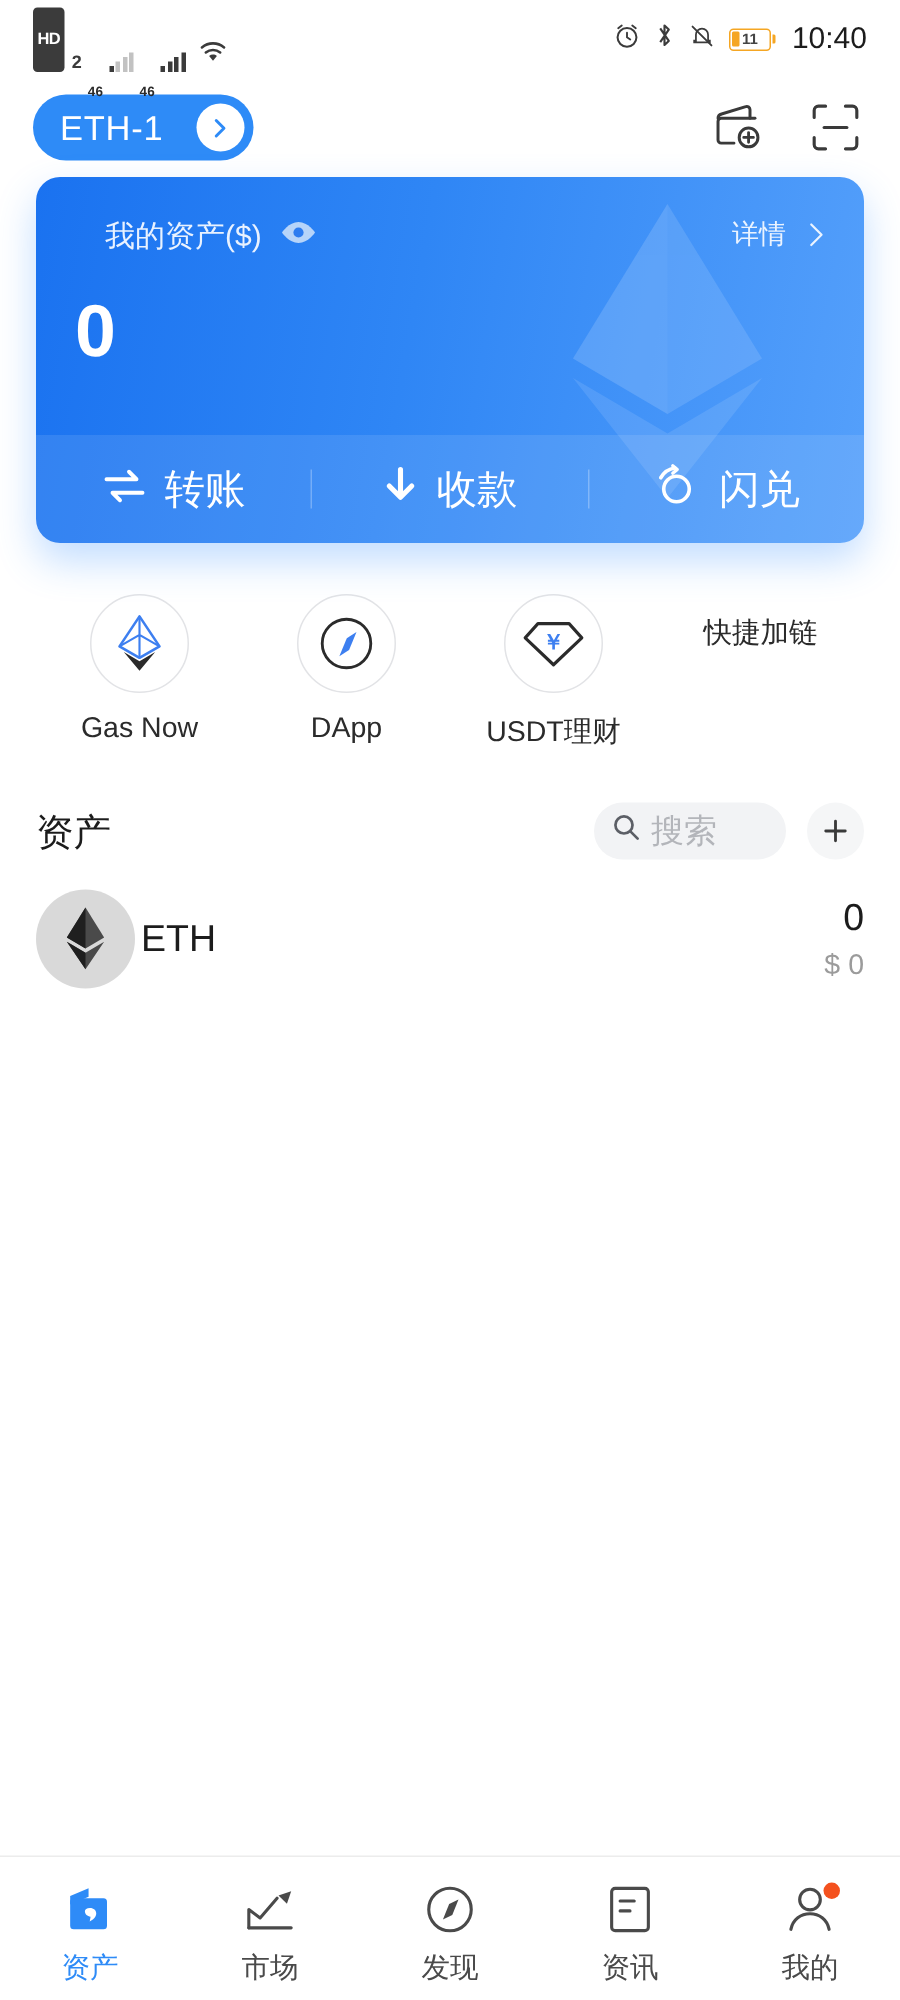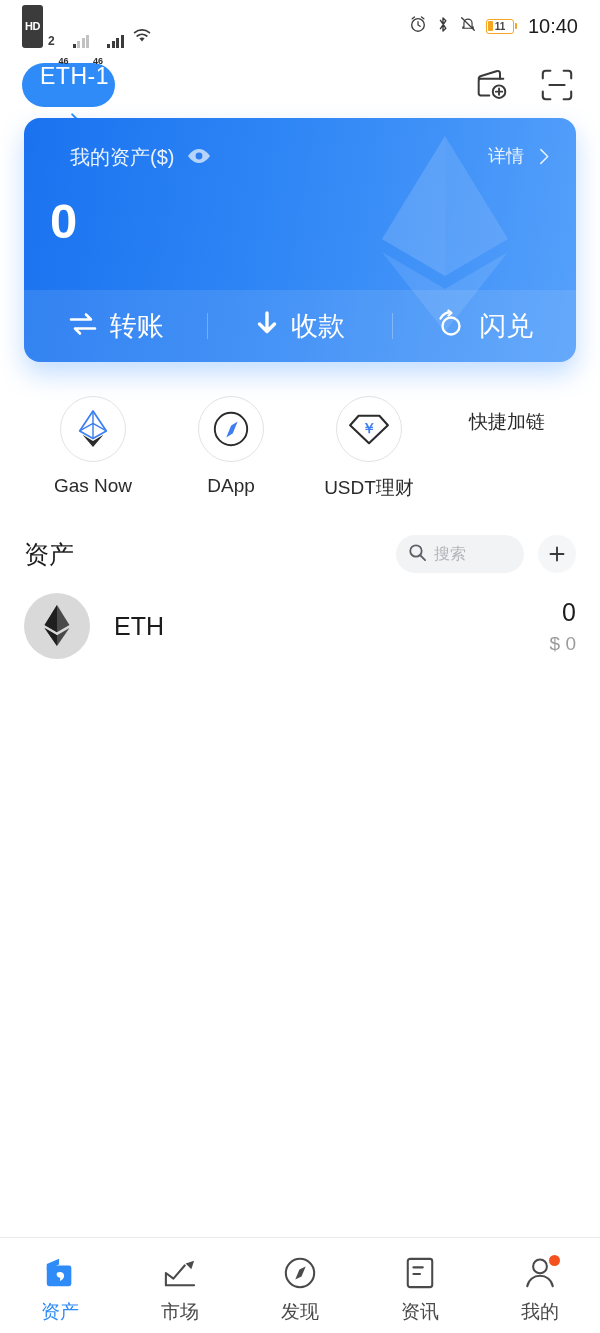--- a/index.html
+++ b/index.html
@@ -48,21 +48,21 @@
   .sb-time { font-size: 20px; color: #1c1c1c; margin-left: 2px; }
 
   
   .header {
     height: 66px; display: flex; align-items: center;
     padding: 0 22px; justify-content: space-between;
   }
   .wallet-pill {
     display: flex; align-items: center; gap: 22px;
     background: #2e8bf7; border-radius: 26px; height: 44px;
-    padding: 0 6px 0 18px; cursor: pointer; flex-direction: column;
+    padding: 0 6px 0 18px; cursor: pointer;
   }
   .wallet-pill .nm { color: #fff; font-size: 23px; letter-spacing: .5px; }
   .pill-arrow {
     width: 32px; height: 32px; border-radius: 50%; background: #fff;
     display: flex; align-items: center; justify-content: center;
   }
   .header-icons { display: flex; align-items: center; gap: 24px; }
   .hicon { width: 42px; height: 42px; display: flex; align-items: center; justify-content: center; cursor: pointer; }
 
   
@@ -110,35 +110,35 @@
 
   
   .assets-head {
     display: flex; align-items: center; padding: 0 24px; margin-top: 34px; gap: 14px;
   }
   .assets-title { font-size: 25px; color: #1c1c1c; flex: 1; }
   .search-box {
     width: 128px; height: 38px; background: #f2f3f5; border-radius: 19px;
     display: flex; align-items: center; padding: 0 12px; gap: 7px; cursor: text;
   }
-  .search-ph { color: #b3b5ba; font-size: 16px; }
+  .search-ph { color: #b3b5ba; font-size: 22px; }
   .add-btn {
     width: 38px; height: 38px; border-radius: 50%; background: #f5f6f7;
     display: flex; align-items: center; justify-content: center; cursor: pointer;
   }
 
   
   .asset-row {
     display: flex; align-items: center; padding: 20px 24px 0 24px; cursor: pointer;
   }
   .coin-logo {
     width: 66px; height: 66px; border-radius: 50%; background: #d9d9d9;
     display: flex; align-items: center; justify-content: center; flex-shrink: 0;
   }
-  .coin-name { font-size: 25px; color: #1c1c1c; margin-left: 24px; flex: 1; }
+  .coin-name { font-size: 25px; color: #1c1c1c; margin-left: 4px; flex: 1; }
   .coin-vals { text-align: right; }
   .coin-amt { font-size: 25px; color: #1c1c1c; line-height: 30px; }
   .coin-fiat { font-size: 19px; color: #9b9b9b; margin-top: 6px; }
 
   
   .bottom-nav {
     position: absolute; left: 0; bottom: 0; width: 600px; height: 96px;
     background: #fff; border-top: 1px solid #ececec;
     display: flex; align-items: center;
   }

